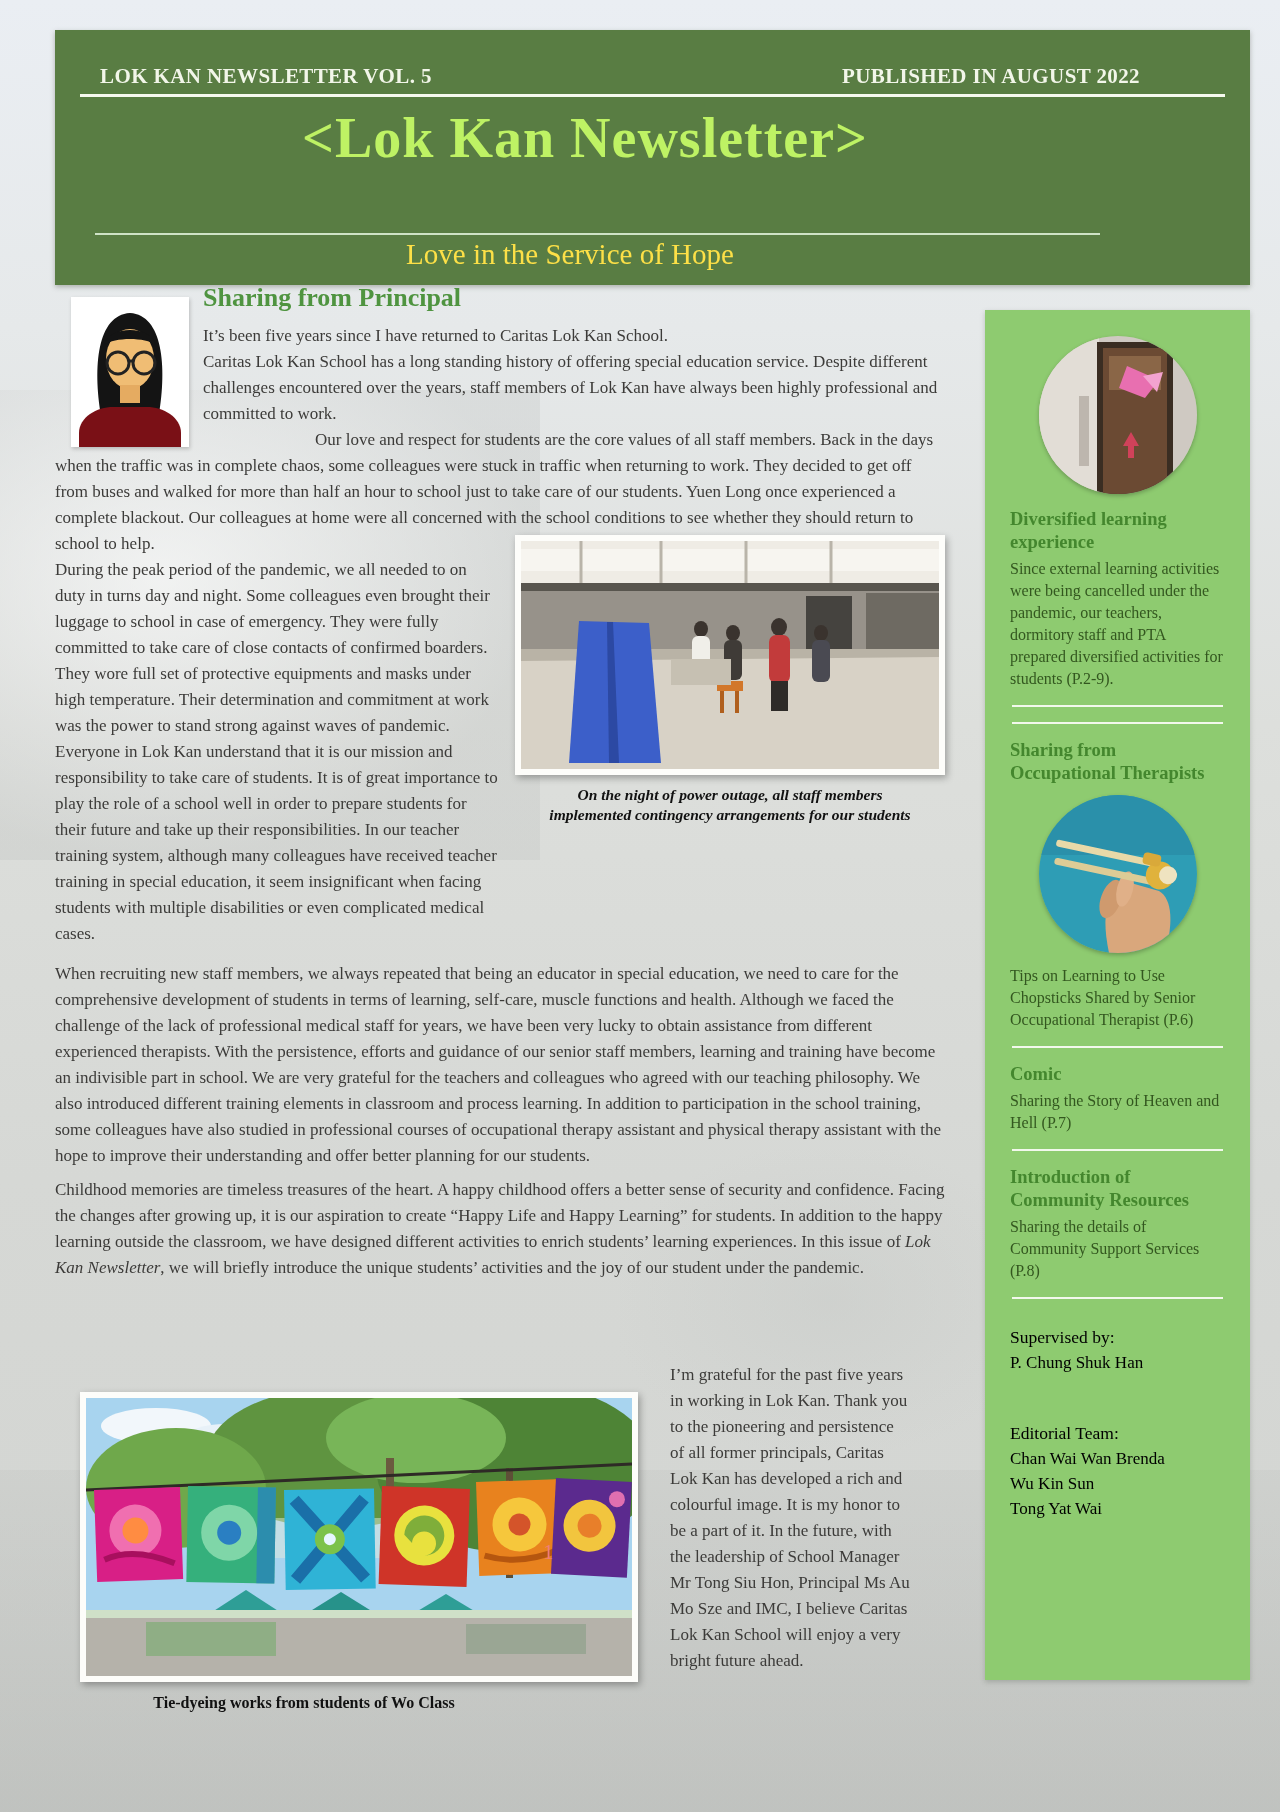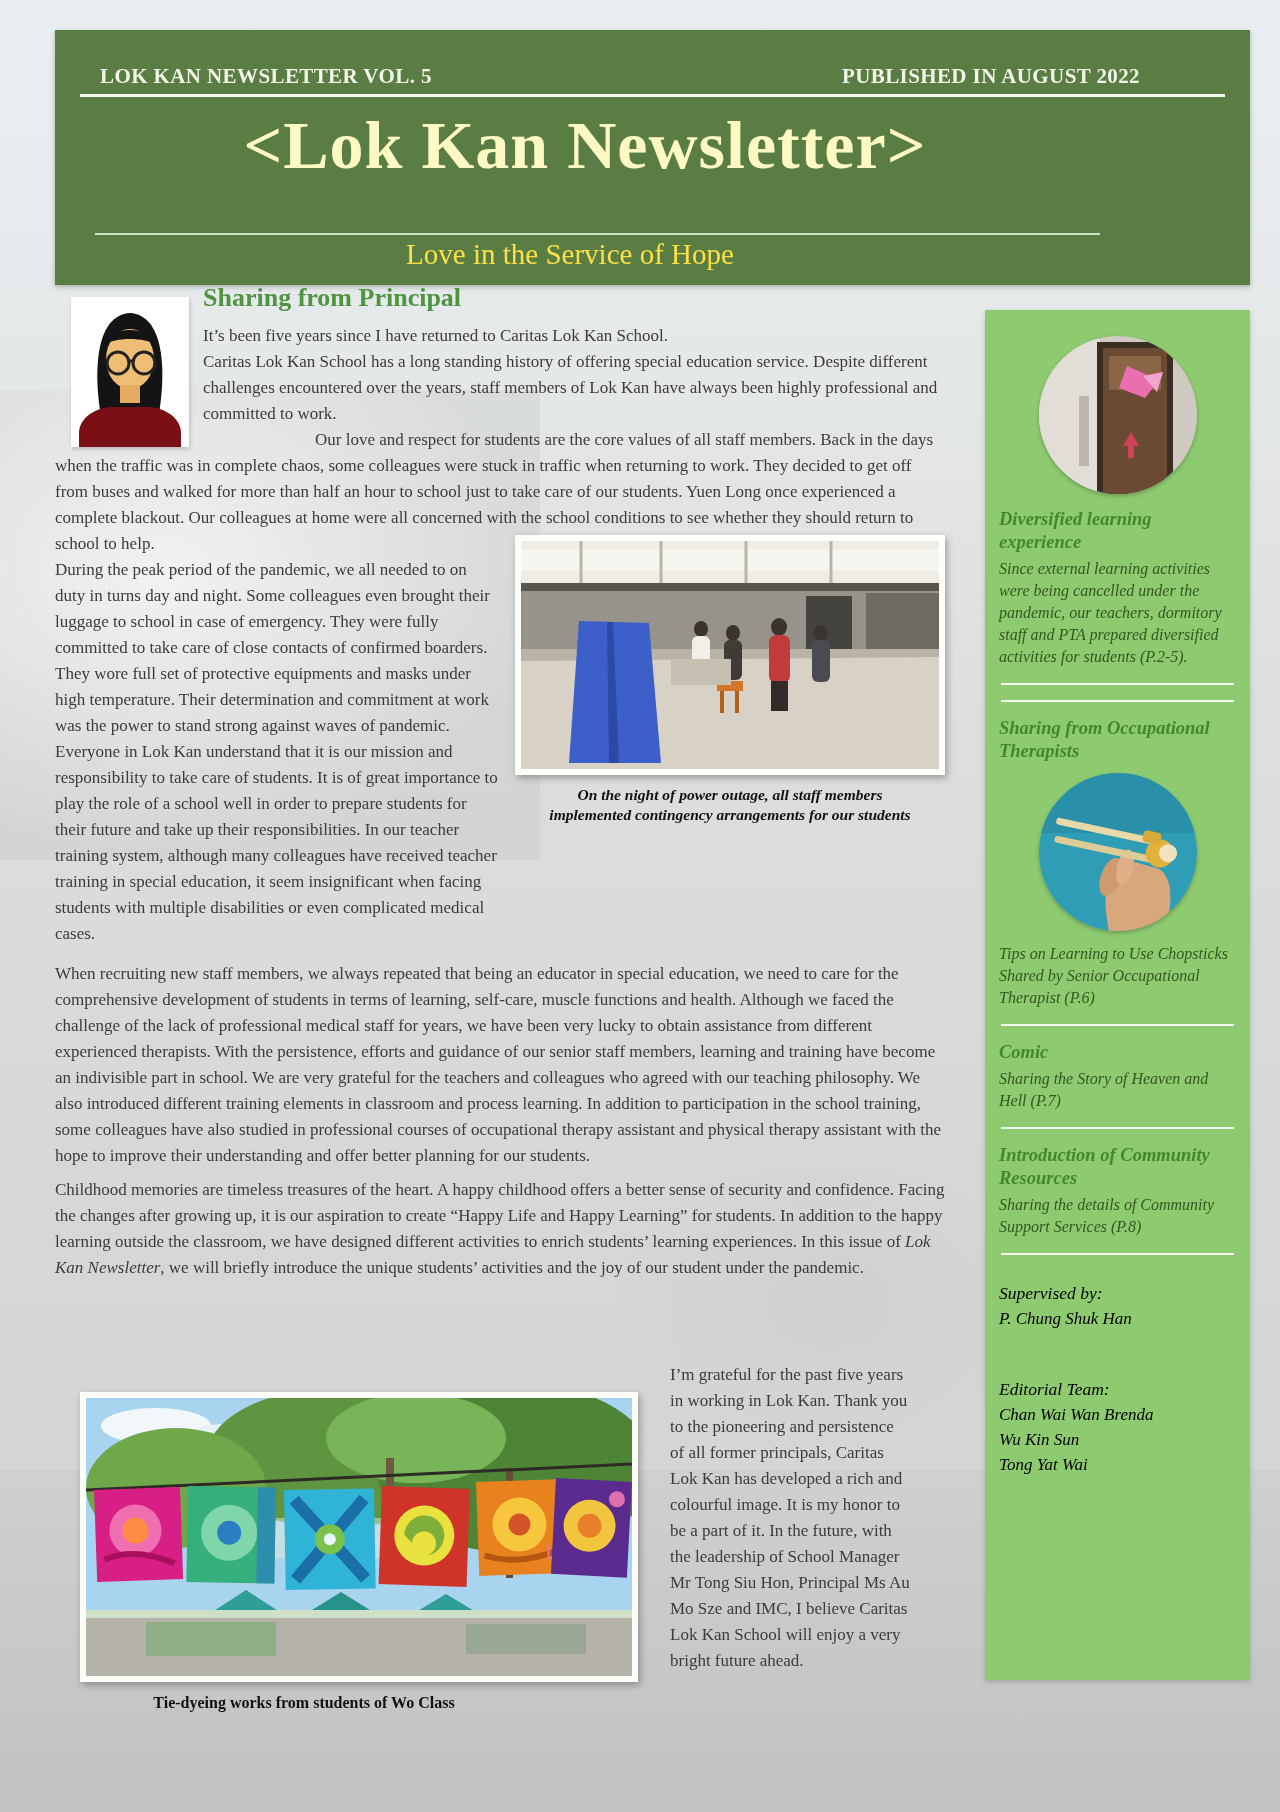--- a/index.html
+++ b/index.html
@@ -16,21 +16,21 @@
   .bg-hint3{position:absolute;left:620px;top:1150px;width:420px;height:300px;
     background:radial-gradient(ellipse at 50% 50%, rgba(200,203,200,0.5), rgba(200,203,200,0) 75%);}
 
   
   .masthead{position:absolute;left:55px;top:30px;width:1195px;height:255px;background:#597d43;
     box-shadow:0 2px 5px rgba(60,70,55,0.35);}
   .mast-row{position:absolute;top:34px;left:45px;right:110px;display:flex;justify-content:space-between;
     color:#f2f6e9;font-weight:bold;font-size:21px;letter-spacing:0.4px;gap:24px;}
   .rule1{position:absolute;top:64px;left:25px;right:25px;height:3px;background:#f6f9ef;}
   .mast-title{position:absolute;top:76px;left:0;width:1060px;text-align:center;
-    font-size:68px;font-weight:bold;color:#fef9c3;letter-spacing:1px;}
+    font-size:56px;font-weight:bold;color:#bef264;letter-spacing:1px;}
   .rule2{position:absolute;top:203px;left:40px;width:1005px;height:2px;background:#cfe3c6;}
   .mast-sub{position:absolute;top:208px;left:0;width:1030px;text-align:center;
     font-size:29px;color:#fde047;}
 
   
   .article{position:absolute;left:55px;top:283px;width:890px;color:#3c3b39;
     font-size:17px;line-height:26px;text-align:left;}
   .article p{margin:0;}
   .avatar-float{float:left;width:118px;height:150px;margin:14px 14px 6px 16px;background:#ffffff;
     box-shadow:1px 2px 4px rgba(0,0,0,0.2);}
@@ -50,21 +50,21 @@
   
   .tiedye{position:absolute;left:80px;top:1392px;width:448px;}
   .tiedye-frame{width:546px;height:278px;border:6px solid #fdfdfa;box-shadow:2px 3px 7px rgba(0,0,0,0.3);}
   .tiedye-frame svg{display:block;width:100%;height:100%;}
   .tiedye-cap{margin-top:12px;text-align:center;font-weight:bold;font-size:16px;color:#111;}
   .closing{position:absolute;left:670px;top:1362px;width:242px;color:#3c3b39;
     font-size:17px;line-height:26px;}
 
   
   .sidebar{position:absolute;left:985px;top:310px;width:265px;height:1370px;background:#8ecb70;
-    box-sizing:border-box;padding:0 14px;box-shadow:0 2px 5px rgba(60,70,55,0.25);font-style:italic;}
+    box-sizing:border-box;padding:0 25px;box-shadow:0 2px 5px rgba(60,70,55,0.25);}
   .circle-photo{width:158px;height:158px;border-radius:50%;overflow:hidden;margin:26px auto 14px auto;
     box-shadow:0 2px 4px rgba(0,0,0,0.25);}
   .circle-photo.second{margin:10px auto 12px auto;}
   .circle-photo svg{display:block;width:100%;height:100%;}
   .sb-h{margin:8px 0 4px 0;font-size:18.5px;line-height:23px;font-weight:bold;color:#44872e;}
   .sb-p{margin:2px 0 0 0;font-size:16px;line-height:22px;color:#33571f;}
   .sb-div{height:2px;background:#f2f8ec;margin:15px 2px;}
   .sb-credit{margin:26px 0 0 0;font-size:17px;line-height:25px;color:#000000;}
   .sb-credit .lbl{font-size:17.5px;}
   .sb-credit.team{margin-top:46px;}
@@ -227,21 +227,21 @@
         <rect x="64" y="12" width="64" height="146" fill="#6b4a33"></rect>
         <rect x="70" y="20" width="52" height="34" fill="#8a6647"></rect>
         <polygon points="88,30 120,44 106,62 80,52" fill="#e86fb0"></polygon>
         <polygon points="104,40 124,36 118,56" fill="#f3a3cf"></polygon>
         <path d="M92,96 l8,14 l-5,0 l0,12 l-6,0 l0,-12 l-5,0 Z" fill="#d0425a"></path>
         <rect x="40" y="60" width="10" height="70" fill="#bdb6ae"></rect>
       </svg>
     </div>
 
     <h3 class="sb-h">Diversified learning experience</h3>
-    <p class="sb-p">Since external learning activities were being cancelled under the pandemic, our teachers, dormitory staff and PTA prepared diversified activities for students (P.2-5).</p>
+    <p class="sb-p">Since external learning activities were being cancelled under the pandemic, our teachers, dormitory staff and PTA prepared diversified activities for students (P.2-9).</p>
     <div class="sb-div"></div>
 
     <div class="sb-div"></div>
 
     <h3 class="sb-h">Sharing from Occupational Therapists</h3>
     <div class="circle-photo second">
       <svg viewBox="0 0 158 158">
         <rect width="158" height="158" fill="#2e9db5"></rect>
         <rect x="0" y="0" width="158" height="60" fill="#2a90aa"></rect>
         <path d="M70,158 C60,110 72,92 92,88 L120,96 C134,104 134,130 126,158 Z" fill="#d9a77c"></path>

